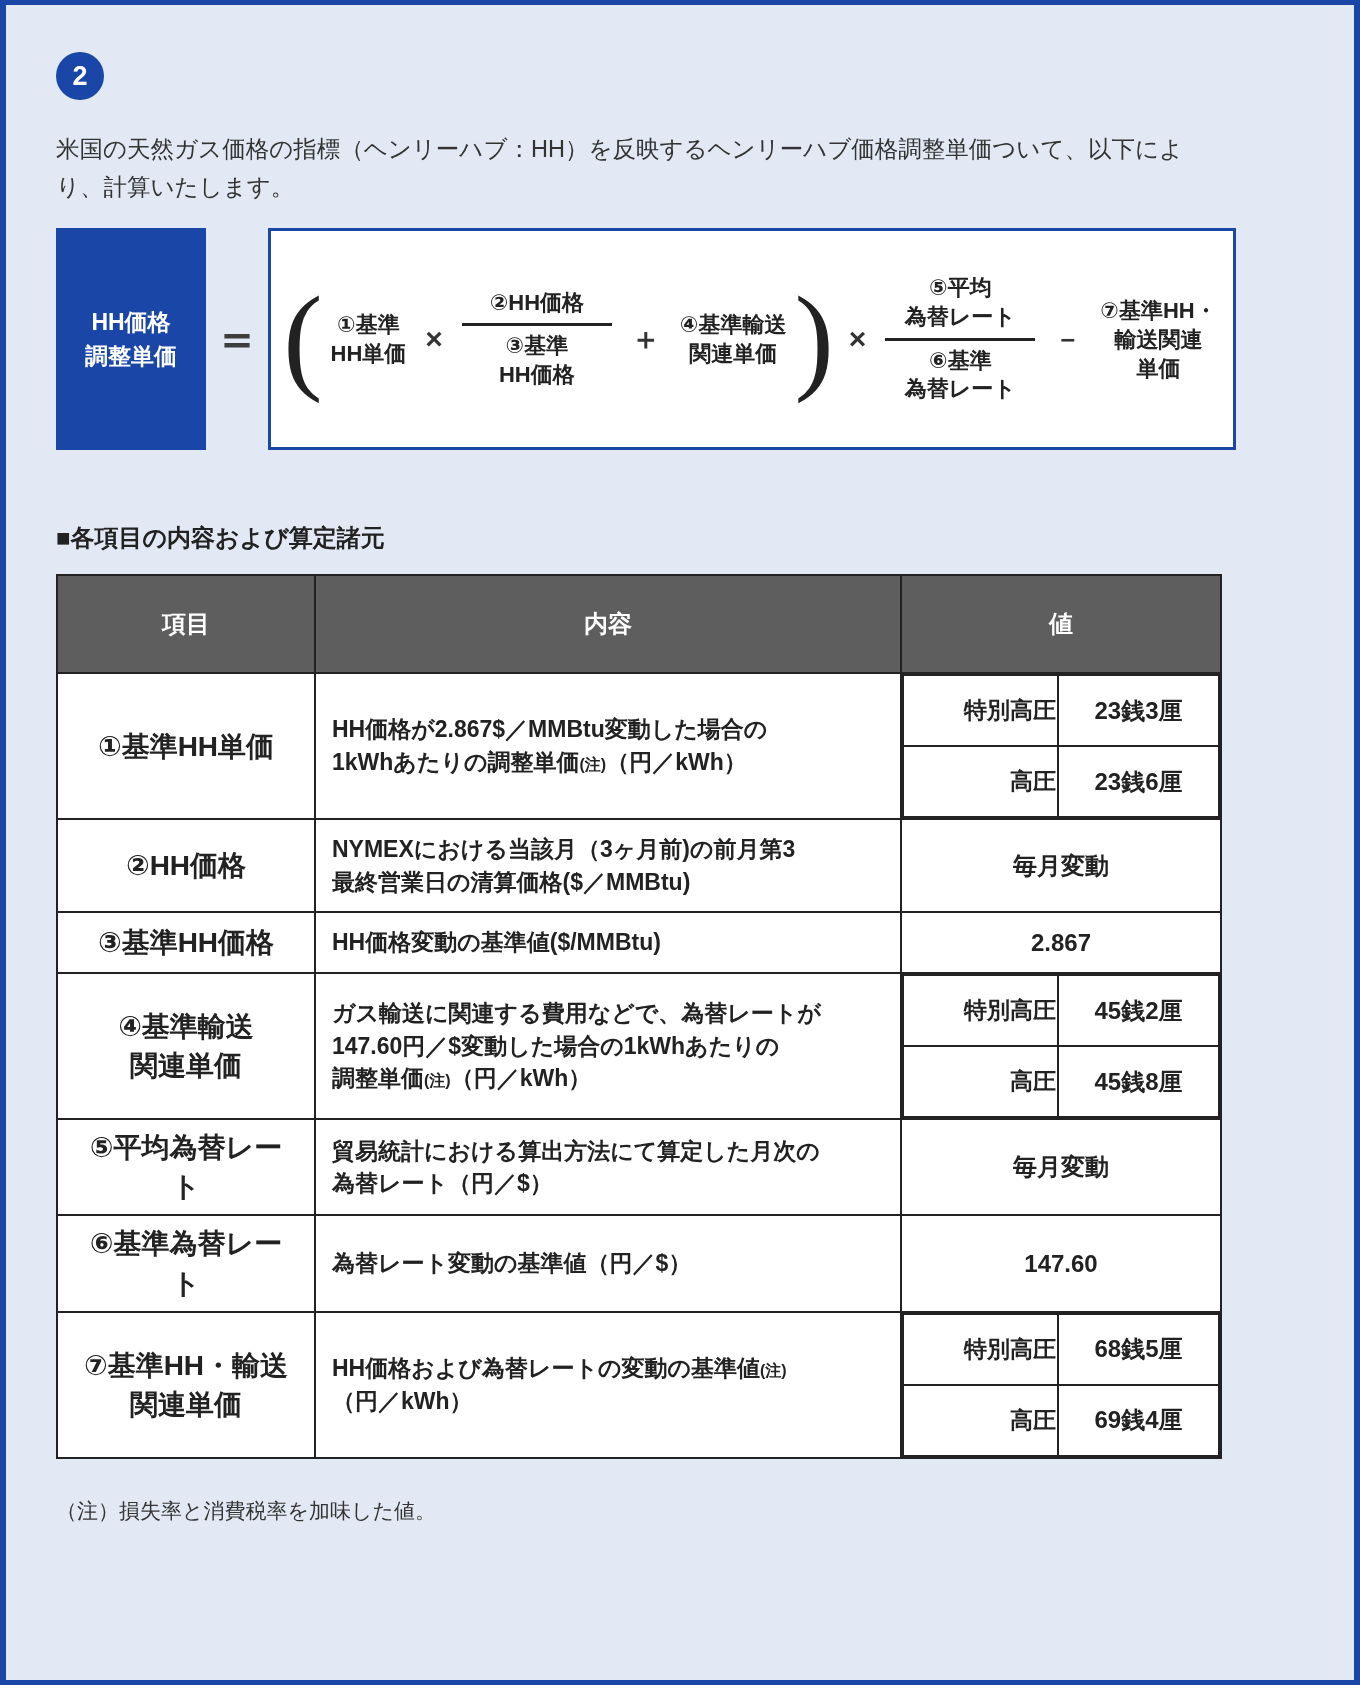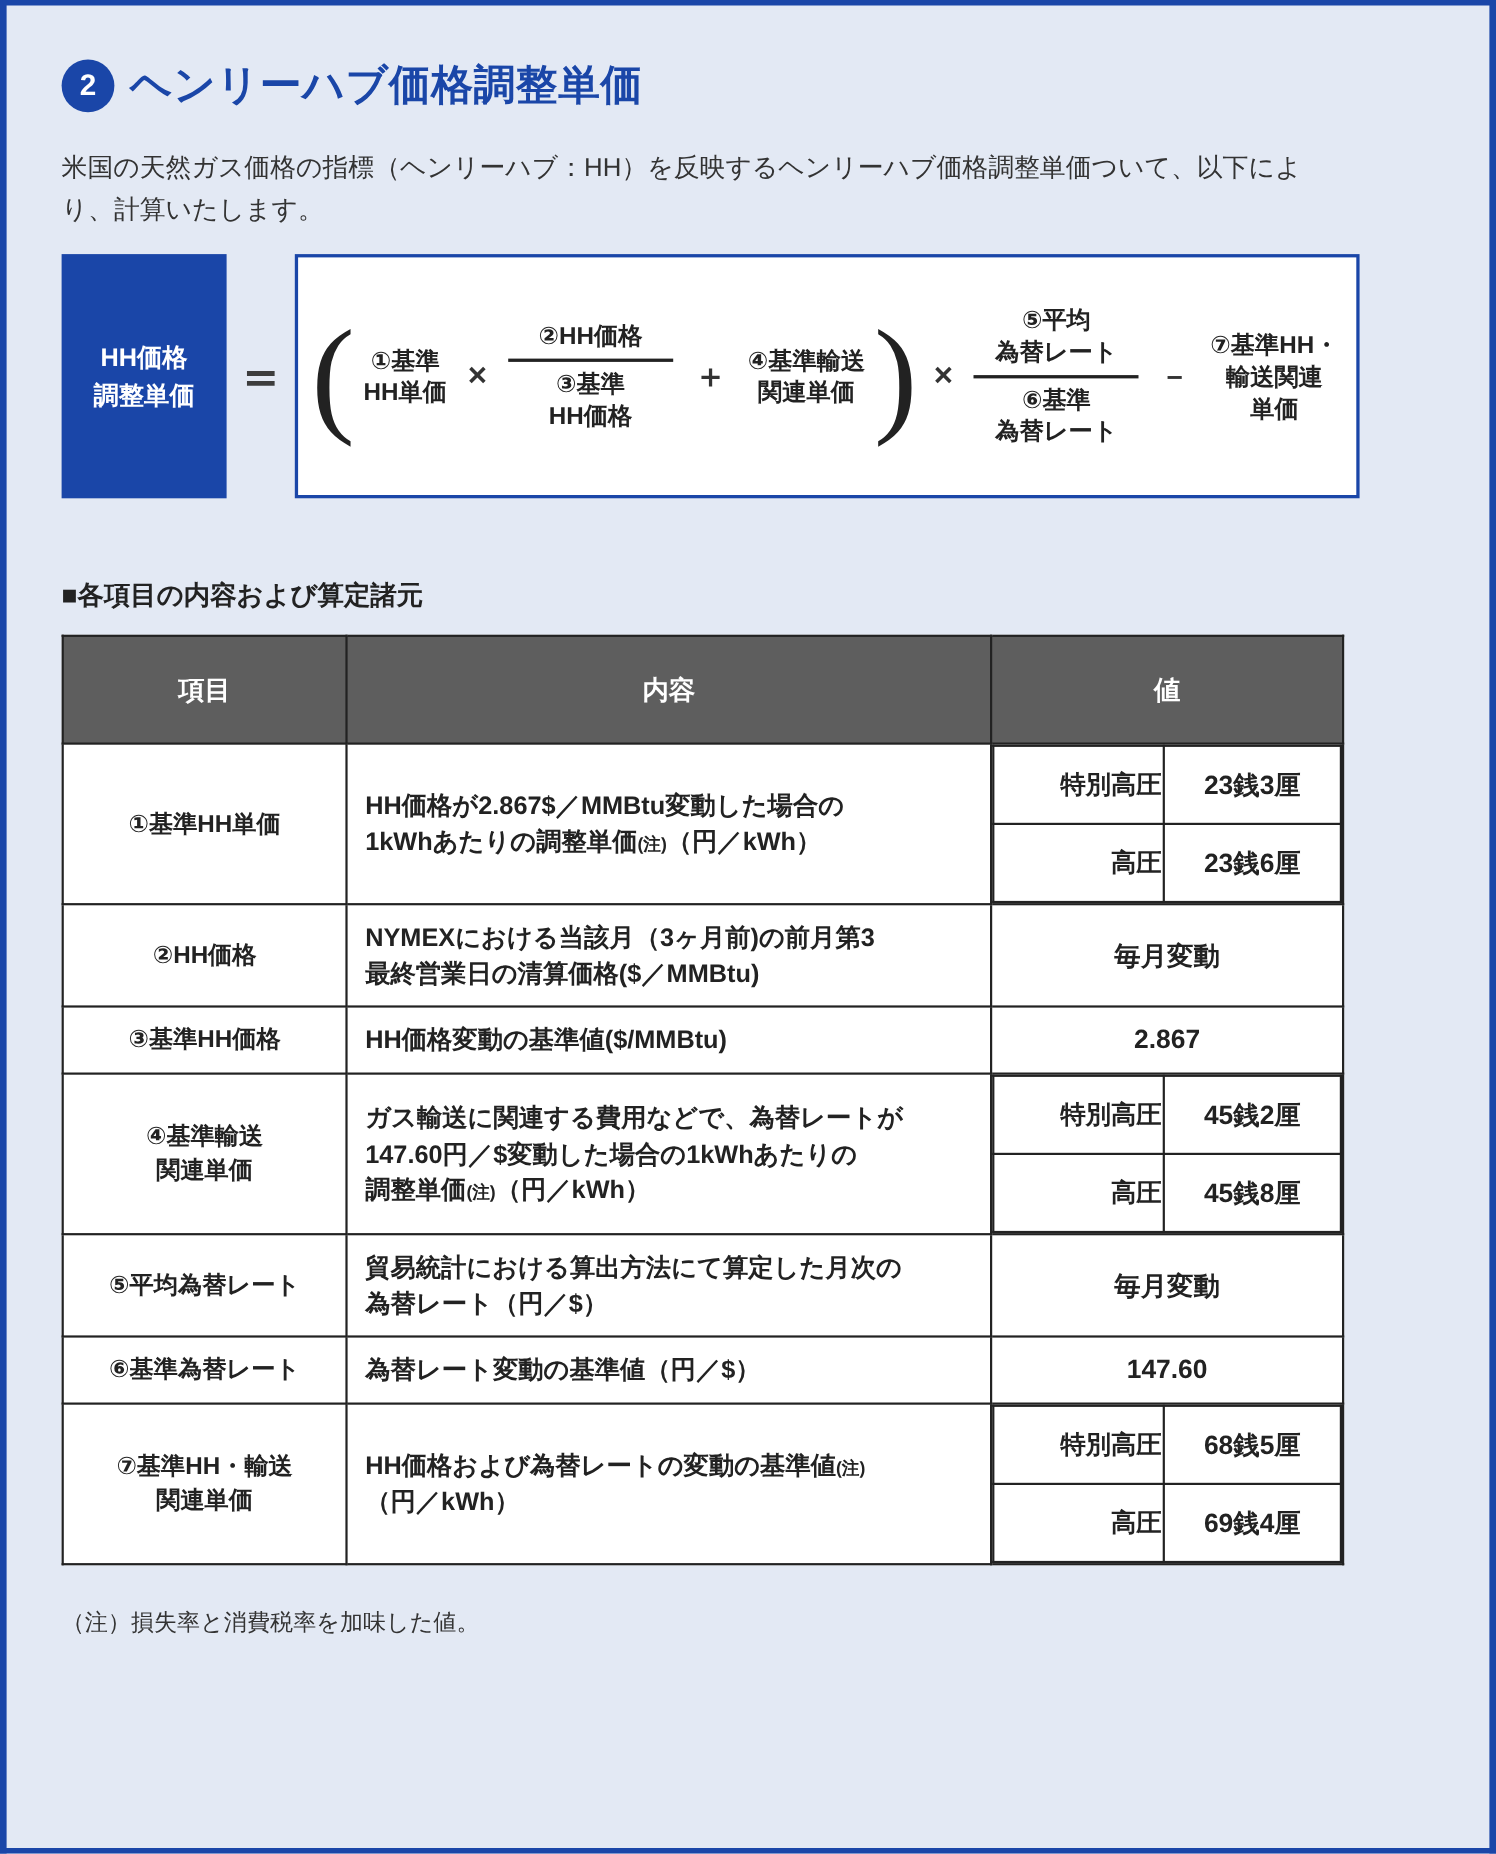--- a/index.html
+++ b/index.html
@@ -90,21 +90,21 @@
     height: 98px; text-align: center;
     border-color: #222;
   }
   table.spec thead th + th { border-left: 2px solid #22c55e; }
   .col-item { width: 258px; }
   .col-desc { width: 586px; }
   .col-val  { width: 320px; }
 
   td.item {
     text-align: center; vertical-align: middle;
-    font-size: 22px; font-weight: bold; color: #222;
+    font-size: 28px; font-weight: bold; color: #222;
     line-height: 1.4; padding: 8px 20px;
   }
   td.item .indent2 { display: block; }
   td.desc {
     font-size: 23px; font-weight: bold; color: #222;
     line-height: 1.42; padding: 13px 16px; vertical-align: middle;
   }
   td.val {
     text-align: center; vertical-align: middle;
     font-size: 24px; font-weight: bold; color: #222;
@@ -134,21 +134,20 @@
 
 <div class="page-border-left"></div>
 <div class="page-border-right"></div>
 <div class="page-border-top"></div>
 <div class="page-border-bottom"></div>
 
 <div class="content">
 
   <div class="heading-row">
     <div class="badge">2</div>
-    <div class="heading-title">ヘンリーハブ価格調整単価</div>
   </div>
 
   <div class="lead">米国の天然ガス価格の指標（ヘンリーハブ：HH）を反映するヘンリーハブ価格調整単価ついて、以下により、計算いたします。</div>
 
   <div class="formula-wrap">
     <div class="formula-label">
       <span>HH価格</span>
       <span>調整単価</span>
     </div>
     <div class="equals">＝</div>

